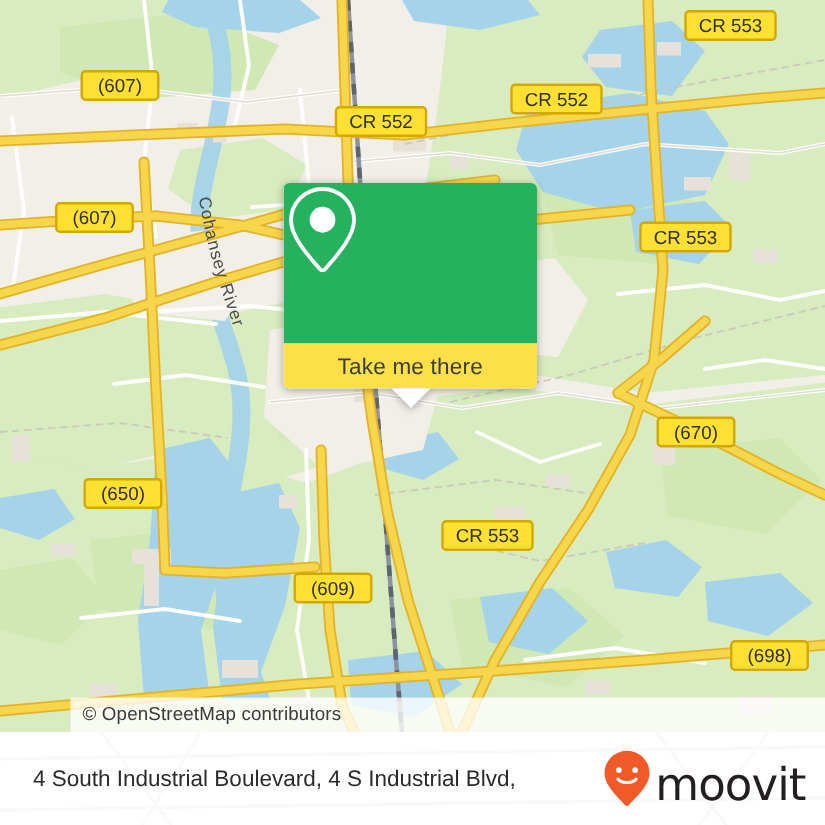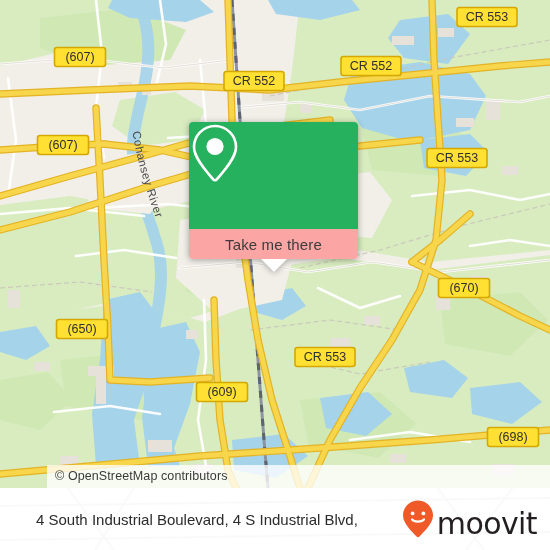--- a/index.html
+++ b/index.html
@@ -36,21 +36,21 @@
     filter:drop-shadow(0 1px 3px rgba(0,0,0,.33));
   }
   .popup-body{
     border-radius:4px;overflow:hidden;background:#ffffff;
   }
   .popup-head{
     height:107px;background:#25b15e;
     display:flex;align-items:center;justify-content:center;
   }
   .popup-foot{
-    height:30px;background:#fca5a5;
+    height:30px;background:#fde047;
     display:flex;align-items:center;justify-content:center;
     font-size:15px;color:#3c3c3c;letter-spacing:.15px;
   }
   .popup-tail{
     position:absolute;left:50%;top:137px;transform:translateX(-50%);
     width:0;height:0;
     border-left:13px solid transparent;
     border-right:13px solid transparent;
     border-top:13px solid #ffffff;
   }
@@ -62,21 +62,21 @@
   }
   .footer-wm{
     position:absolute;left:0;top:0;width:550px;height:62px;opacity:.055;
   }
   .footer-inner{
     position:relative;height:100%;
     display:flex;align-items:center;justify-content:space-between;
     padding:0 13px 0 22px;box-sizing:border-box;
   }
   .addr{
-    font-size:15px;line-height:21px;color:#2b2b2b;max-width:390px;margin-left:14px;
+    font-size:15px;line-height:21px;color:#2b2b2b;max-width:390px;
   }
   .brand{display:flex;align-items:flex-end;gap:2px;}
   .brand-word{
     font-size:30px;line-height:30px;color:#231f20;letter-spacing:-.6px;
     font-family:"DejaVu Sans", sans-serif;font-weight:400;
   }
 </style>
 </head>
 <body>
 

